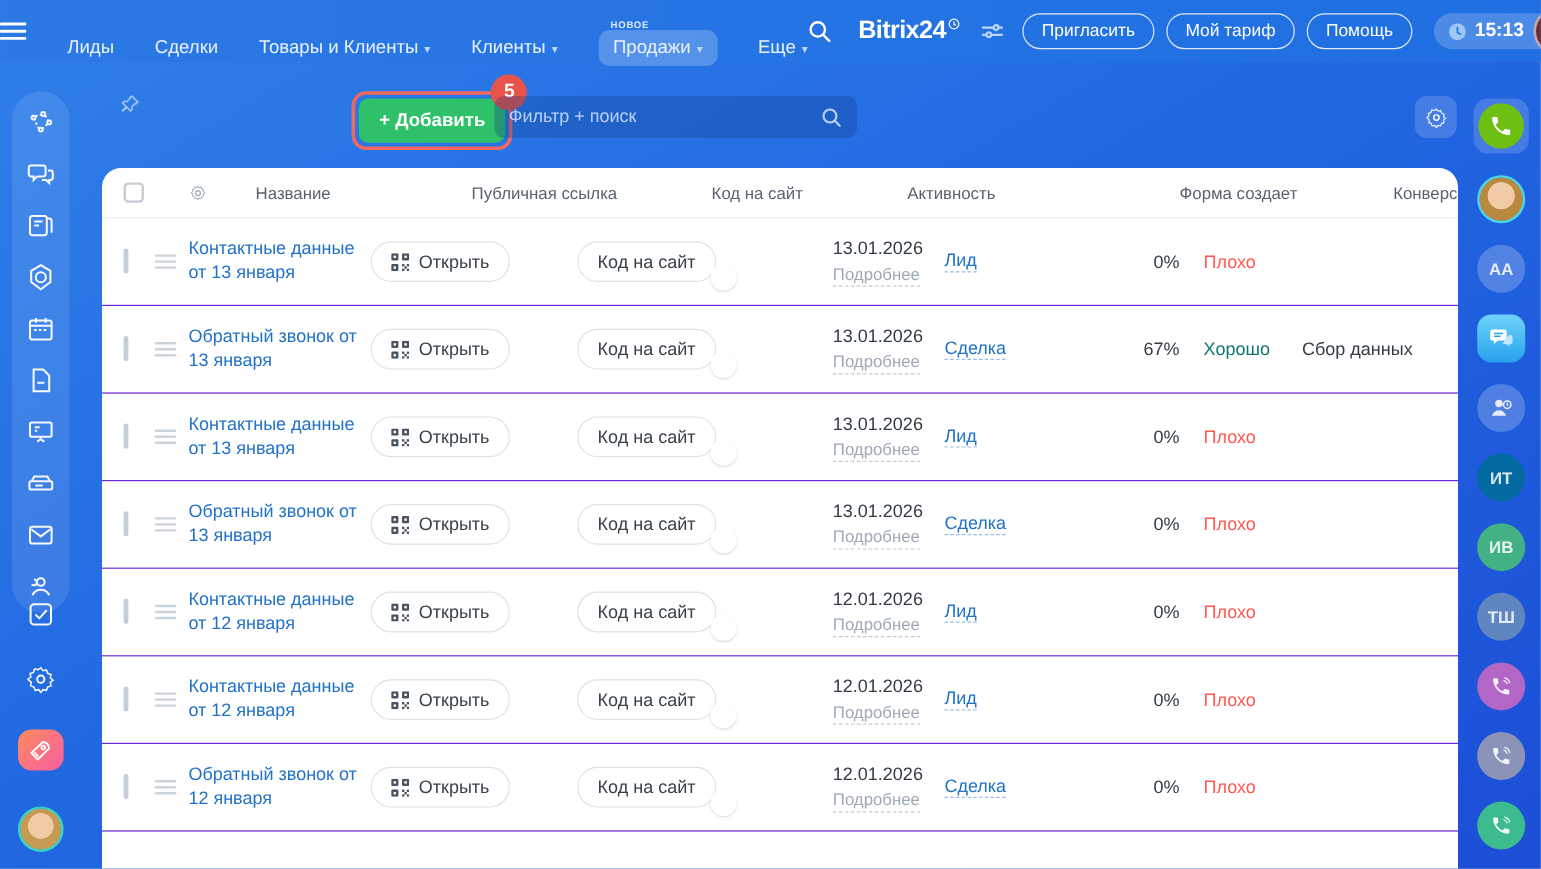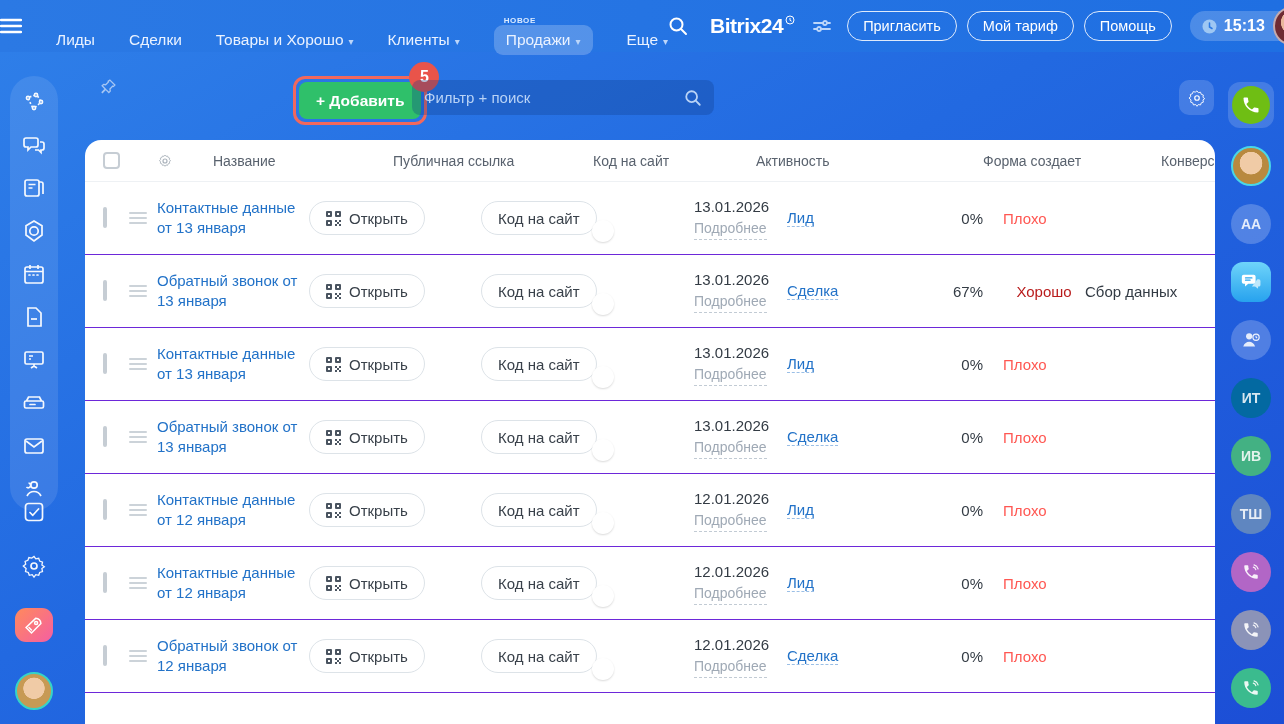--- a/index.html
+++ b/index.html
@@ -93,21 +93,21 @@
   .toggle { width:56px; height:26px; border-radius:13px; background:#b4e125; position:relative; cursor:pointer; }
   .toggle .tg-label { position:absolute; left:9px; top:50%; transform:translateY(-50%);
     font-size:9px; font-weight:bold; color:rgba(255,255,255,0.9); letter-spacing:.3px; }
   .toggle .knob { position:absolute; right:2px; top:2px; width:22px; height:22px; border-radius:50%;
     background:#fff; box-shadow:0 1px 2px rgba(0,0,0,0.15); }
   .date-cell { font-size:15px; color:#333b44; line-height:1.4; }
   .details-link { font-size:14px; color:#9fa9b5; border-bottom:1px dashed #c2cbd4; cursor:pointer; display:inline-block; }
   .entity-link { color:#2272c8; font-size:15px; border-bottom:1px dashed rgba(34,114,200,0.45); cursor:pointer; display:inline-block; }
   .conv { font-size:15px; color:#333b44; text-align:right; padding-right:2px; }
   .quality { font-size:15px; padding-left:18px; }
-  .q-red { color:#ff5752; } .q-green { color:#b91c1c;text-align:center; }
+  .q-red { color:#ff5752; } .q-green { color:#0f766e; }
   .changes { font-size:15px; color:#333b44; }
   .qmark { width:15px; height:15px; border-radius:50%; background:#c9d0d6; color:#fff; font-size:10px; font-weight:bold;
     display:inline-flex; align-items:center; justify-content:center; cursor:pointer; }
 </style>
 </head>
 <body>
 
 <div class="topbar">
   <div class="burger">
     <svg width="22" height="16" viewBox="0 0 22 16">
@@ -119,21 +119,21 @@
       </svg>
   </div>
   <div class="nav">
     <div class="nav-item">
         <span>Лиды</span>
       </div>
     <div class="nav-item">
         <span>Сделки</span>
       </div>
     <div class="nav-item">
-        <span>Товары и Хорошо</span>
+        <span>Товары и Клиенты</span>
         <span class="arr">▾</span>
       </div>
     <div class="nav-item">
         <span>Клиенты</span>
         <span class="arr">▾</span>
       </div>
     <div class="nav-item nav-pill">
       <span class="nav-new">НОВОЕ</span>
       <span>Продажи</span>
         <span class="arr">▾</span>

